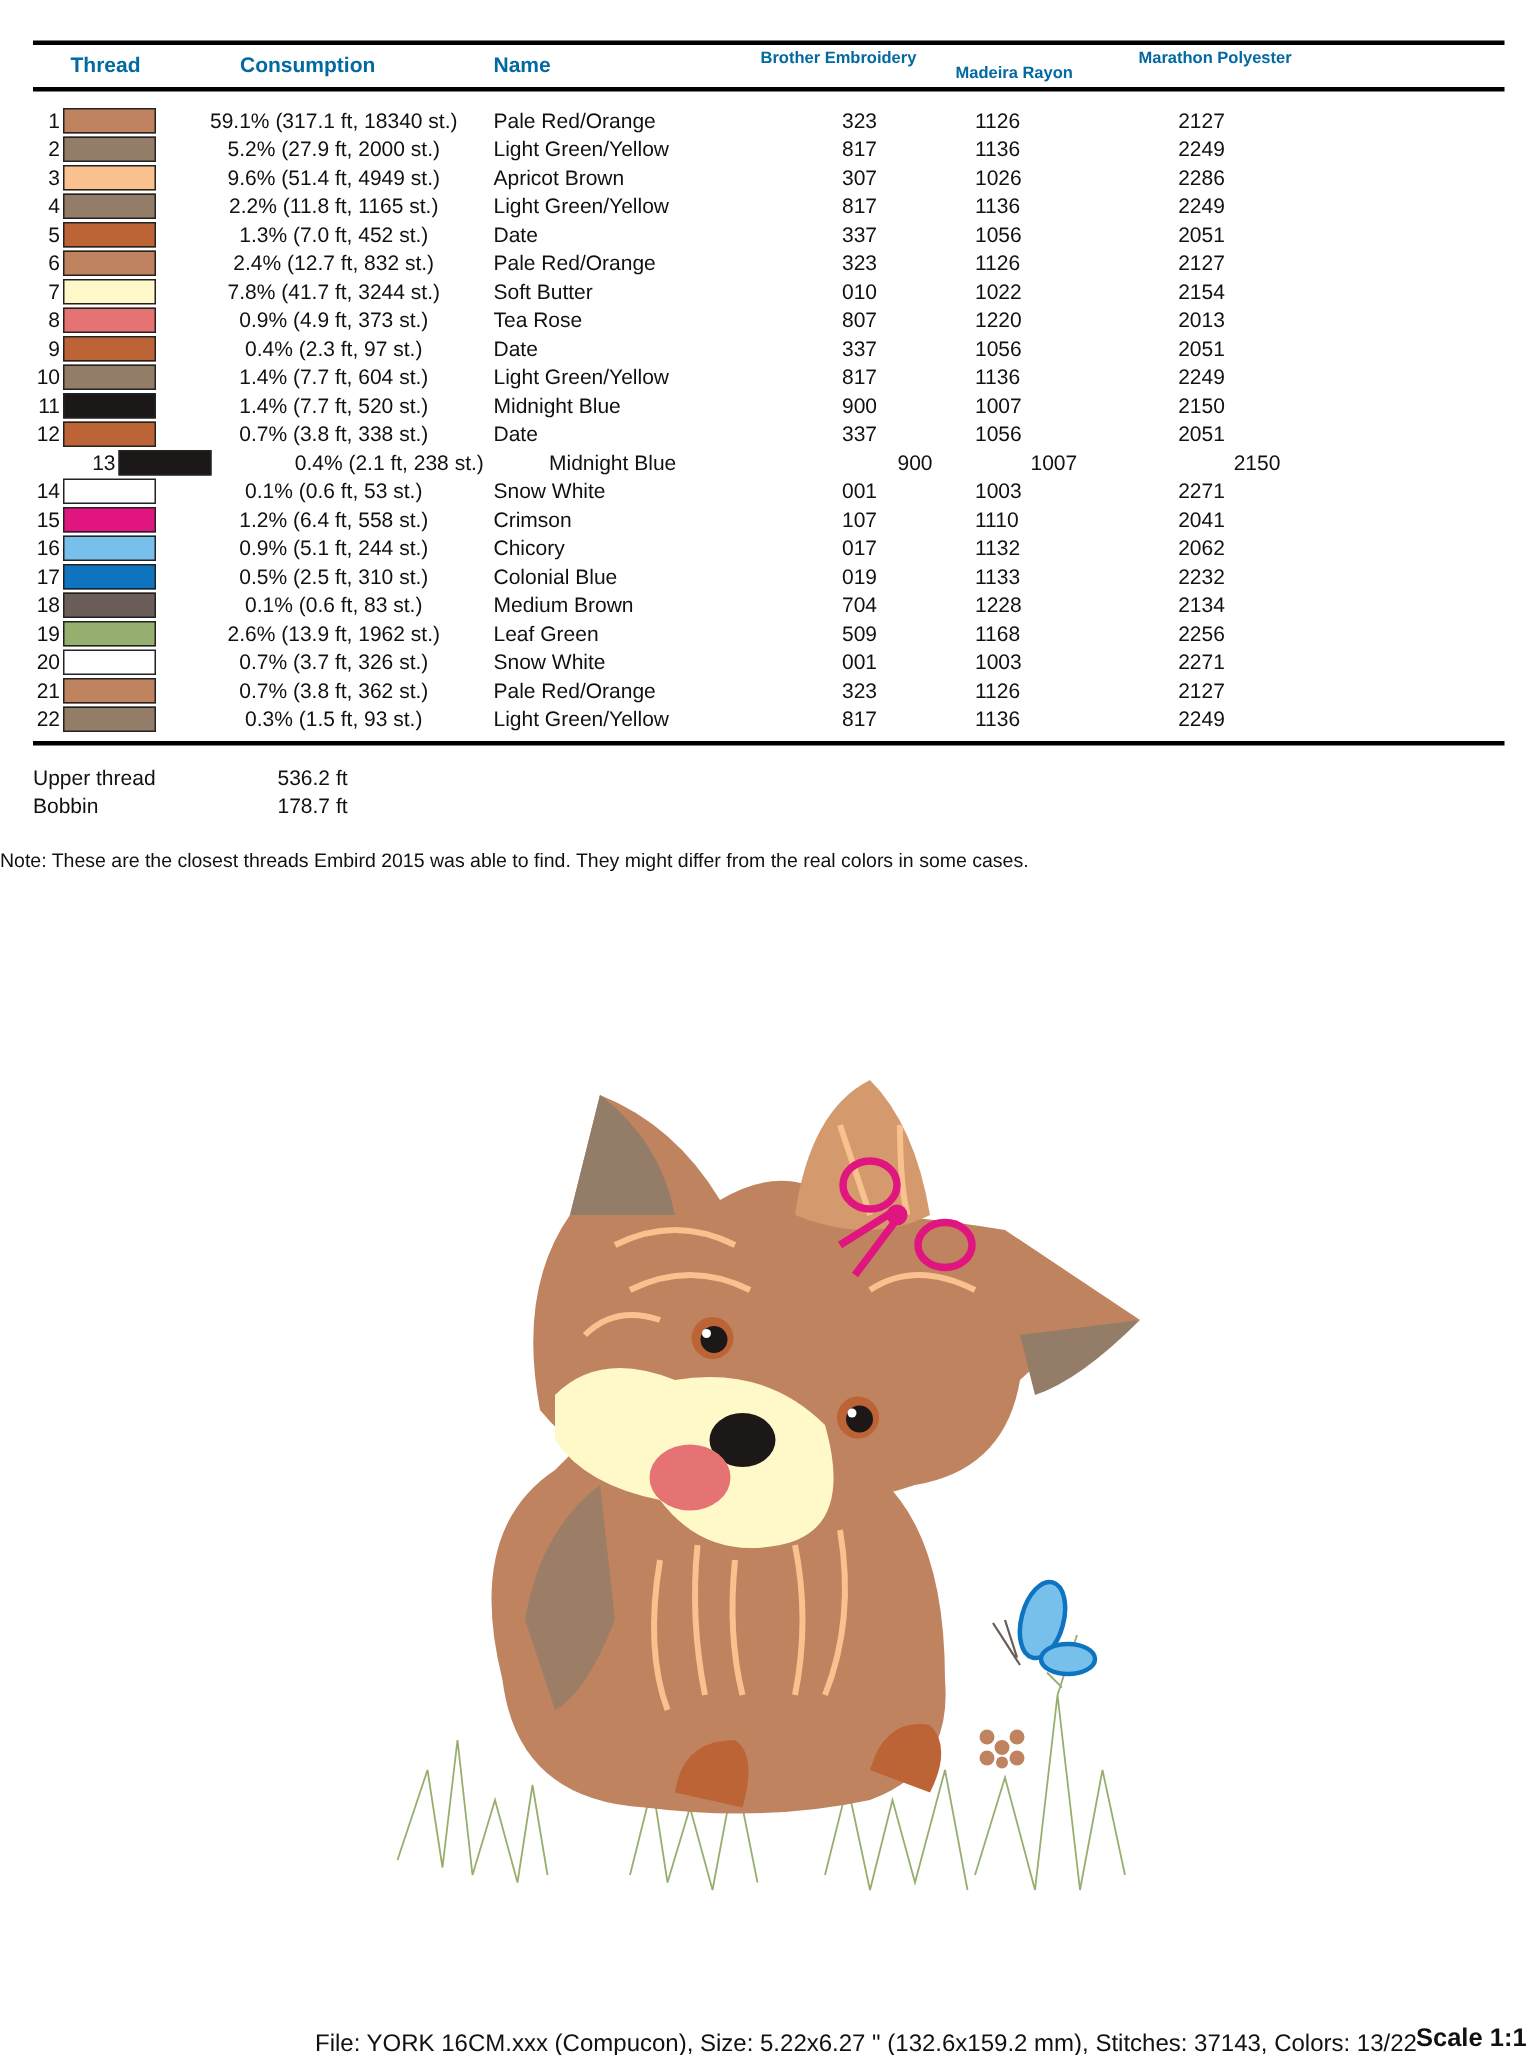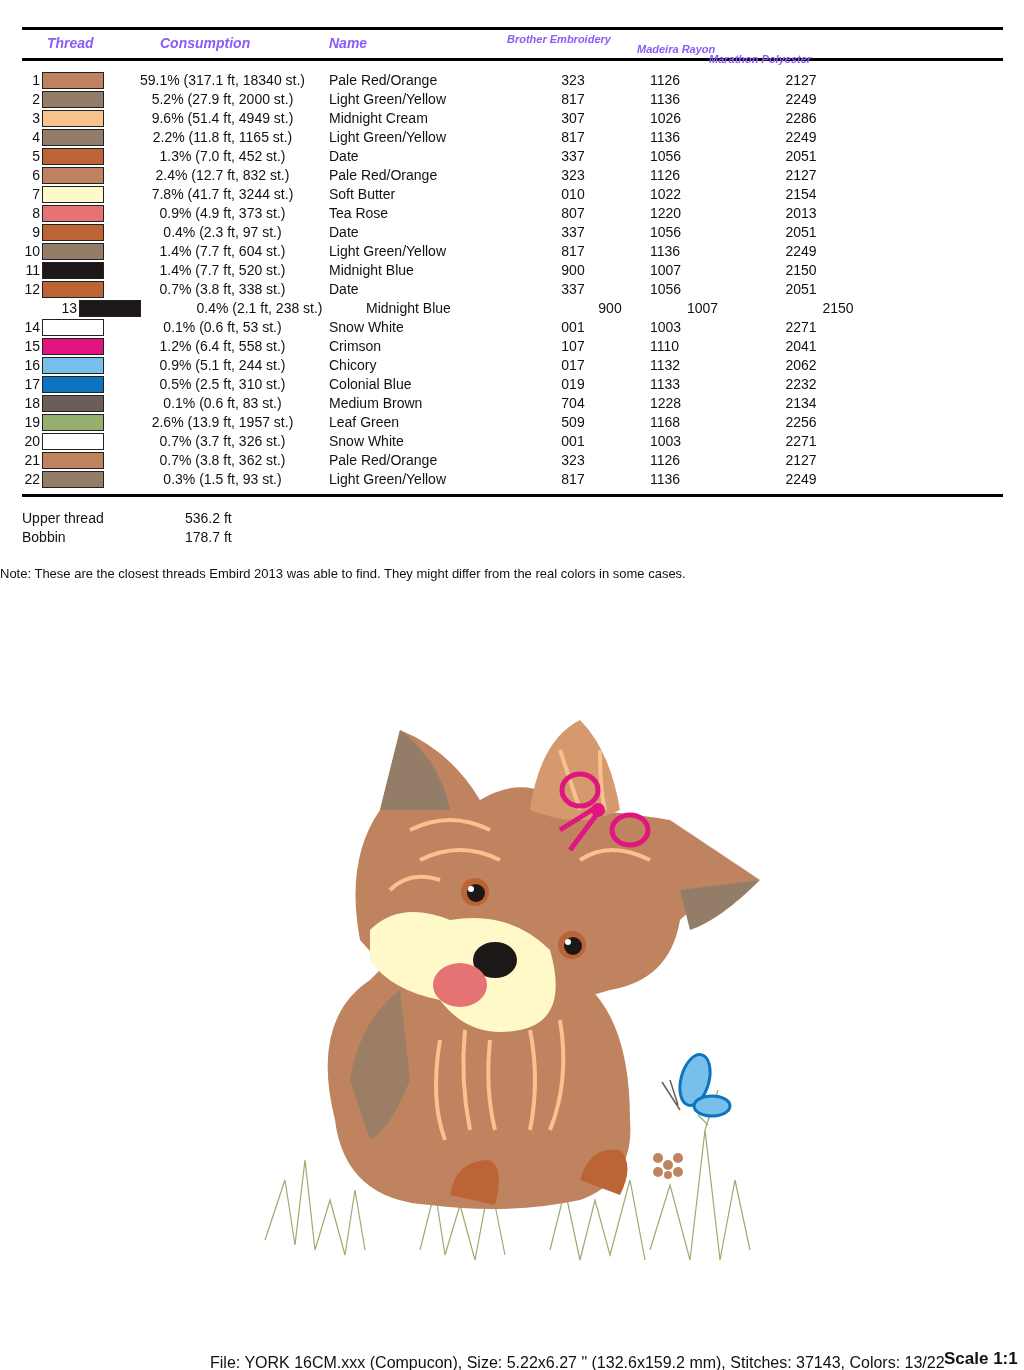--- a/index.html
+++ b/index.html
@@ -1,20 +1,20 @@
 <!DOCTYPE html>
 <html><head>
 <meta charset="utf-8">
 <style>
   * { margin:0; padding:0; box-sizing:border-box; }
   html, body { width:1024px; height:1370px; background:#ffffff; overflow:hidden; }
   body { position:relative; font-family:"Liberation Sans", sans-serif; color:#111; font-size:14px; }
 
   .rule { position:absolute; left:22px; width:981px; height:3px; background:#000; }
-  .hdr { position:absolute; font-weight:bold; color:#8b5cf6;font-style:italic; }
+  .hdr { position:absolute; font-weight:bold; color:#0369a1; }
   .hdr.big { font-size:14px; }
   .hdr.small { font-size:11px; }
 
   .rows { position:absolute; left:0; top:70px; width:1024px; }
   .row { position:absolute; left:0; height:19px; width:1024px; }
   .row .num { position:absolute; left:0; width:40px; text-align:right; font-size:14px; line-height:19px; top:1px; }
   .row .sw { position:absolute; left:42px; top:2px; width:62px; height:17px; border:1px solid #222; }
   .row .cons { position:absolute; left:110px; width:225px; text-align:center; font-size:14px; line-height:19px; top:1px; }
   .row .name { position:absolute; left:329px; font-size:14px; line-height:19px; top:1px; white-space:nowrap; }
   .row .bro { position:absolute; left:540px; width:66px; text-align:center; font-size:14px; line-height:19px; top:1px; }
@@ -32,21 +32,21 @@
 <body>
 
 <div class="rule" style="top:27px;"></div>
 <div class="rule" style="top:58px;"></div>
 
 <div class="hdr big" style="left:47px; top:35px;">Thread</div>
 <div class="hdr big" style="left:160px; top:35px;">Consumption</div>
 <div class="hdr big" style="left:329px; top:35px;">Name</div>
 <div class="hdr small" style="left:507px; top:33px;">Brother Embroidery</div>
 <div class="hdr small" style="left:637px; top:43px;">Madeira Rayon</div>
-<div class="hdr small" style="left:709px; top:33px;margin-top:20px;">Marathon Polyester</div>
+<div class="hdr small" style="left:759px; top:33px;">Marathon Polyester</div>
 
 <div class="rows" id="rows">
     <div class="row" style="top: 0px;">
       <div class="num">1</div>
       <div class="sw" style="background: rgb(191, 132, 95);"></div>
       <div class="cons">59.1% (317.1 ft, 18340 st.)</div>
       <div class="name">Pale Red/Orange</div>
       <div class="bro">323</div>
       <div class="mad">1126</div>
       <div class="mar">2127</div>
@@ -57,21 +57,21 @@
       <div class="cons">5.2% (27.9 ft, 2000 st.)</div>
       <div class="name">Light Green/Yellow</div>
       <div class="bro">817</div>
       <div class="mad">1136</div>
       <div class="mar">2249</div>
     </div>
     <div class="row" style="top: 38px;">
       <div class="num">3</div>
       <div class="sw" style="background: rgb(248, 193, 142);"></div>
       <div class="cons">9.6% (51.4 ft, 4949 st.)</div>
-      <div class="name">Midnight Cream</div>
+      <div class="name">Apricot Brown</div>
       <div class="bro">307</div>
       <div class="mad">1026</div>
       <div class="mar">2286</div>
     </div>
     <div class="row" style="top: 57px;">
       <div class="num">4</div>
       <div class="sw" style="background: rgb(148, 125, 104);"></div>
       <div class="cons">2.2% (11.8 ft, 1165 st.)</div>
       <div class="name">Light Green/Yellow</div>
       <div class="bro">817</div>
@@ -200,21 +200,21 @@
       <div class="sw" style="background: rgb(107, 94, 88);"></div>
       <div class="cons">0.1% (0.6 ft, 83 st.)</div>
       <div class="name">Medium Brown</div>
       <div class="bro">704</div>
       <div class="mad">1228</div>
       <div class="mar">2134</div>
     </div>
     <div class="row" style="top: 342px;">
       <div class="num">19</div>
       <div class="sw" style="background: rgb(150, 174, 110);"></div>
-      <div class="cons">2.6% (13.9 ft, 1957 st.)</div>
+      <div class="cons">2.6% (13.9 ft, 1962 st.)</div>
       <div class="name">Leaf Green</div>
       <div class="bro">509</div>
       <div class="mad">1168</div>
       <div class="mar">2256</div>
     </div>
     <div class="row" style="top: 361px;">
       <div class="num">20</div>
       <div class="sw" style="background: rgb(255, 255, 255);"></div>
       <div class="cons">0.7% (3.7 ft, 326 st.)</div>
       <div class="name">Snow White</div>
@@ -242,21 +242,21 @@
     </div>
   </div>
 
 <div class="rule" style="top:494px;"></div>
 
 <div class="summary" style="left:22px; top:510px;">Upper thread</div>
 <div class="summary" style="left:185px; top:510px;">536.2 ft</div>
 <div class="summary" style="left:22px; top:529px;">Bobbin</div>
 <div class="summary" style="left:185px; top:529px;">178.7 ft</div>
 
-<div class="note">Note: These are the closest threads Embird 2013 was able to find. They might differ from the real colors in some cases.</div>
+<div class="note">Note: These are the closest threads Embird 2015 was able to find. They might differ from the real colors in some cases.</div>
 
 <div class="art">
   <svg width="520" height="620" viewBox="0 0 520 620" xmlns="http://www.w3.org/2000/svg">
 
     <g stroke="#96AE6E" stroke-width="1.2" fill="none">
       <path d="M15 580 L35 520 L45 585 L55 500 L65 590 L80 540 L95 595 L105 530 L115 590"></path>
       <path d="M170 590 L185 530 L195 595 L210 545 L225 600 L240 520 L255 595"></path>
       <path d="M300 590 L315 530 L330 600 L345 540 L360 595 L380 520 L395 600"></path>
       <path d="M400 590 L420 525 L440 600 L455 470 L470 600 L485 520 L500 590"></path>
       <path d="M455 470 L468 430 M460 455 L470 445 M458 465 L448 455"></path>

